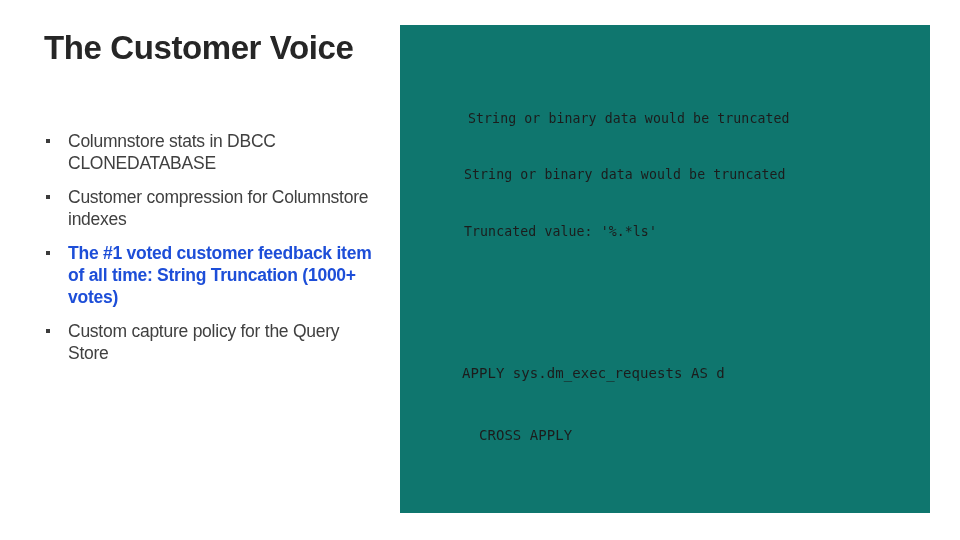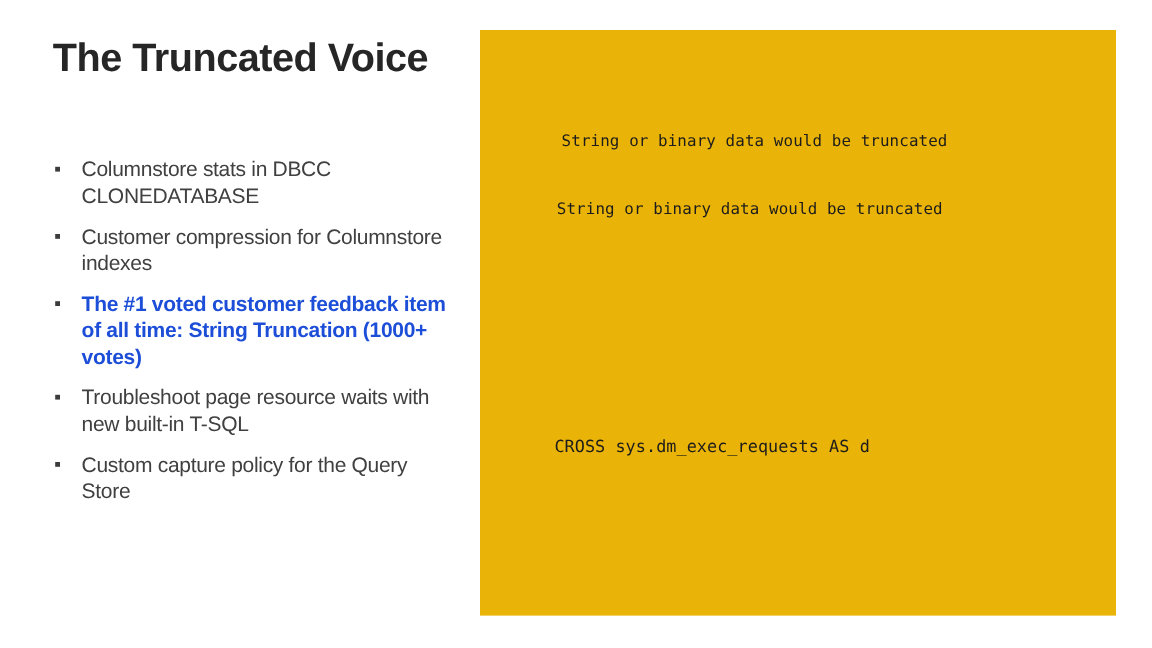--- a/index.html
+++ b/index.html
@@ -81,21 +81,21 @@
     display: block;
   }
 
   
   .code-panel {
     position: absolute;
     left: 400px;
     top: 25px;
     width: 530px;
     height: 488px;
-    background: #eab308;
+    background: #0f766e;
   }
 
   .code-block {
     position: absolute;
     font-family: "DejaVu Sans Mono", "Liberation Mono", monospace;
     color: #1c1c1c;
     white-space: pre;
     line-height: 1.42;
   }
 
@@ -128,59 +128,57 @@
     line-height: 1.47;
   }
 </style>
 </head>
 <body>
 
 <div class="slide">
 
   <div class="left-col">
 
-    <h1 class="slide-title">The Truncated Voice</h1>
+    <h1 class="slide-title">The Customer Voice</h1>
 
     <ul class="bullet-list">
       <li class="bullet-item">
         <span class="marker"></span>
         <span class="bullet-text">Columnstore stats in DBCC CLONEDATABASE</span>
       </li>
       <li class="bullet-item">
         <span class="marker"></span>
         <span class="bullet-text">Customer compression for Columnstore indexes</span>
       </li>
       <li class="bullet-item emphasis">
         <span class="marker"></span>
         <span class="bullet-text">The #1 voted customer feedback item of all time: String Truncation (1000+ votes)</span>
-      </li>
-      <li class="bullet-item">
-        <span class="marker"></span>
-        <span class="bullet-text">Troubleshoot page resource waits with new built-in T-SQL</span>
       </li>
       <li class="bullet-item">
         <span class="marker"></span>
         <span class="bullet-text">Custom capture policy for the Query Store</span>
       </li>
     </ul>
 
   </div>
 
   <div class="code-panel">
 
     <div class="code-block" id="msg-short">
       <span class="ln">String or binary data would be truncated</span>
     </div>
 
     <div class="code-block" id="msg-full">
       <span class="ln">String or binary data would be truncated</span>
+      <span class="ln">Truncated value: '%.*ls'</span>
     </div>
 
     <div class="code-block" id="sql-query">
-      <span class="ln">CROSS sys.dm_exec_requests AS d</span>
+      <span class="ln">APPLY sys.dm_exec_requests AS d</span>
+      <span class="ln">  CROSS APPLY</span>
       
       
       
       
     </div>
 
   </div>
 
 </div>
 

